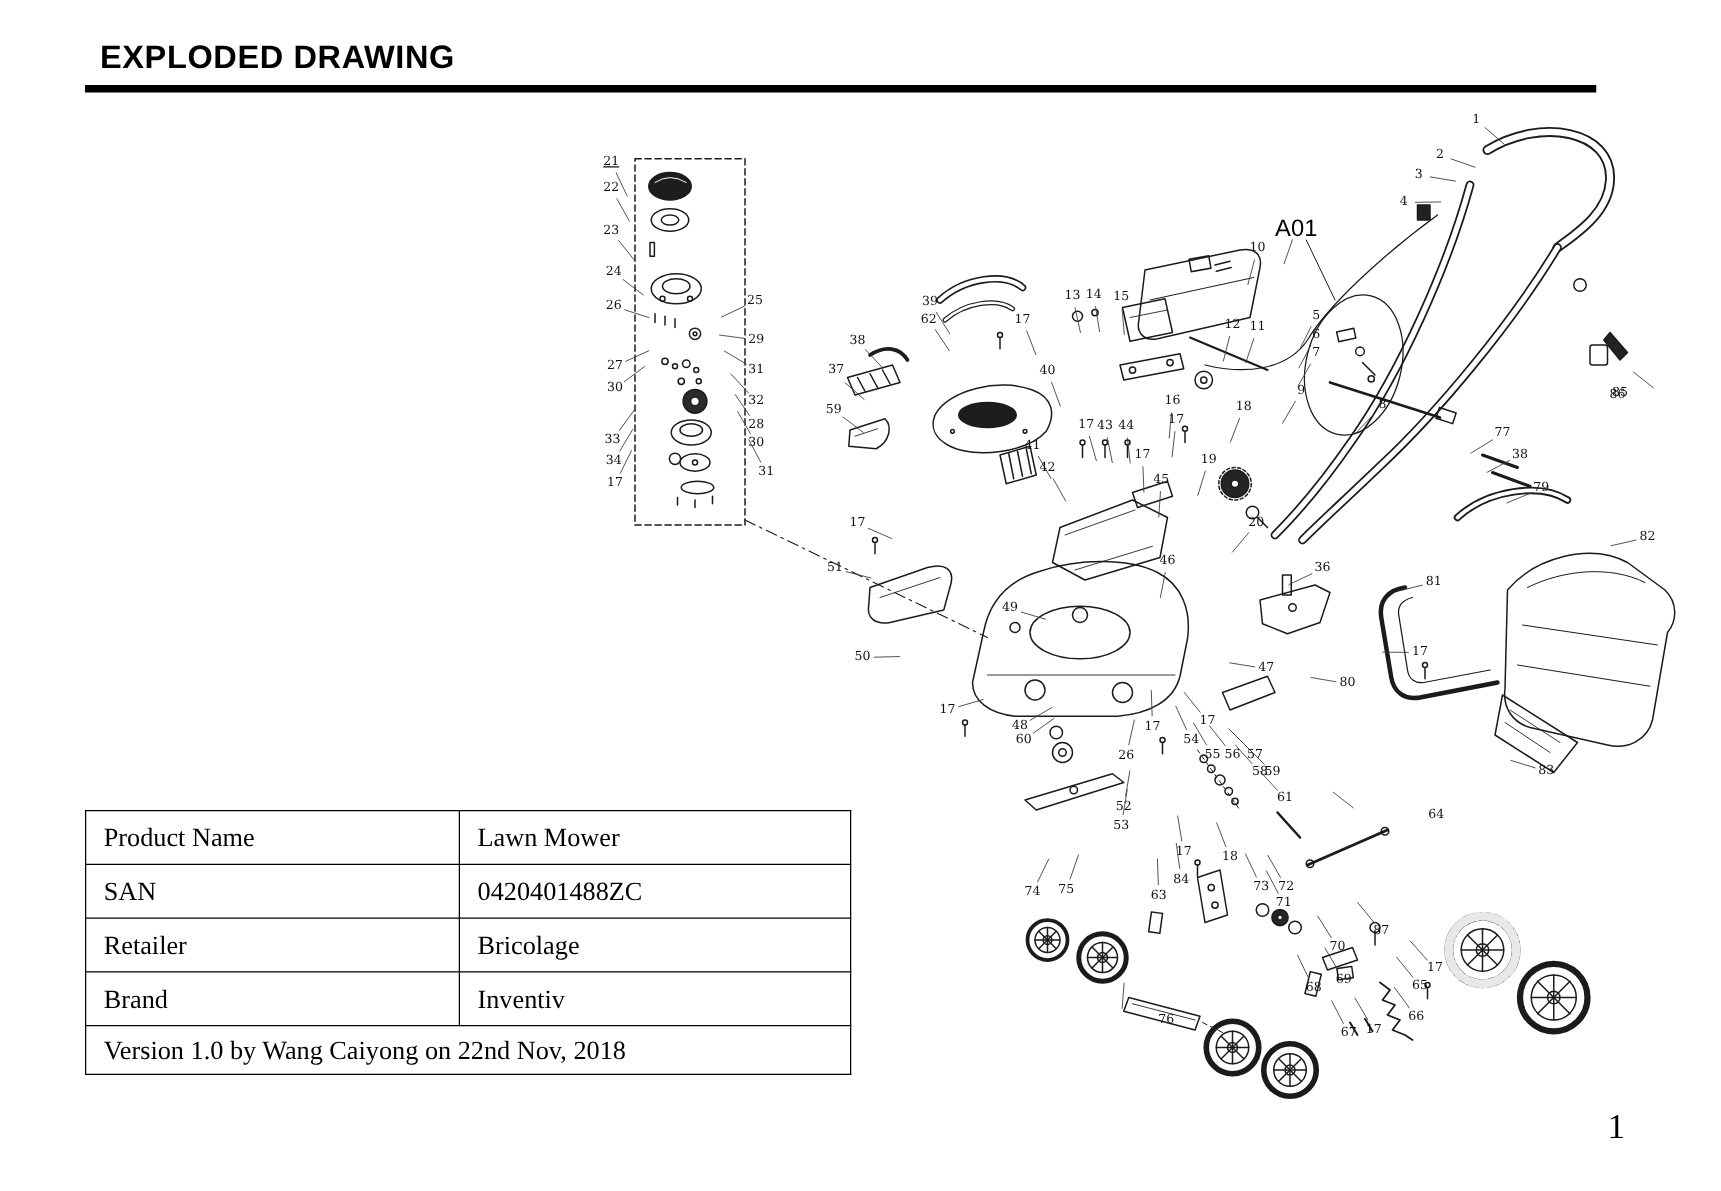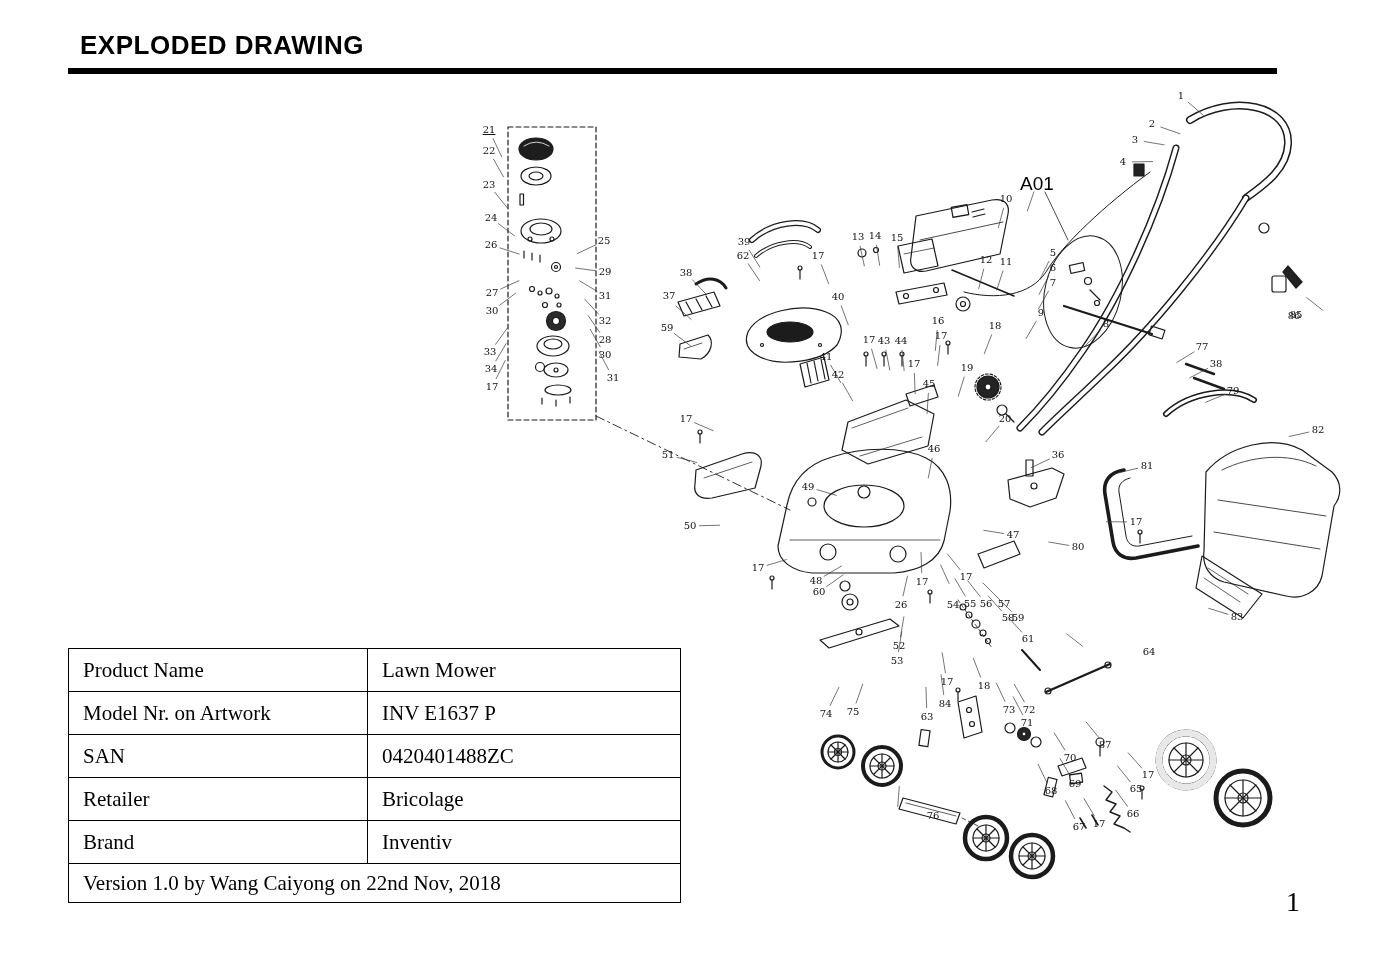--- a/index.html
+++ b/index.html
@@ -468,21 +468,21 @@
       <span class="plbl" style="left: 1136px; top: 522px;">17</span>
       <span class="plbl" style="left: 1078px; top: 547px;">80</span>
       <span class="plbl" style="left: 690px; top: 526px;">50</span>
       <span class="plbl" style="left: 1013px; top: 535px;">47</span>
       <span class="plbl" style="left: 966px; top: 577px;">17</span>
       <span class="plbl" style="left: 758px; top: 568px;">17</span>
       <span class="plbl" style="left: 816px; top: 581px;">48</span>
       <span class="plbl" style="left: 819px; top: 592px;">60</span>
       <span class="plbl" style="left: 922px; top: 582px;">17</span>
       <span class="plbl" style="left: 901px; top: 605px;">26</span>
-      <span class="plbl" style="left: 953px; top: 605px;">54</span>
+      <span class="plbl" style="left: 953px; top: 592px;">54</span>
       <span class="plbl" style="left: 970px; top: 604px;">55</span>
       <span class="plbl" style="left: 986px; top: 604px;">56</span>
       <span class="plbl" style="left: 1004px; top: 604px;">57</span>
       <span class="plbl" style="left: 1008px; top: 618px;">58</span>
       <span class="plbl" style="left: 1018px; top: 618px;">59</span>
       <span class="plbl" style="left: 1237px; top: 617px;">83</span>
       <span class="plbl" style="left: 899px; top: 646px;">52</span>
       <span class="plbl" style="left: 897px; top: 661px;">53</span>
       <span class="plbl" style="left: 1028px; top: 639px;">61</span>
       <span class="plbl" style="left: 1149px; top: 652px;">64</span>
@@ -507,24 +507,20 @@
       <span class="plbl" style="left: 1099px; top: 824px;">17</span>
     </div>
 
   <table class="info-table">
     <tbody id="info-body">
         <tr>
           <td class="lab">Product Name</td>
           <td>Lawn Mower</td>
         </tr>
         <tr>
-          <td class="lab">Model Nr. on Artwork</td>
-          <td>INV E1637 P</td>
-        </tr>
-        <tr>
           <td class="lab">SAN</td>
           <td>0420401488ZC</td>
         </tr>
         <tr>
           <td class="lab">Retailer</td>
           <td>Bricolage</td>
         </tr>
         <tr>
           <td class="lab">Brand</td>
           <td>Inventiv</td>

